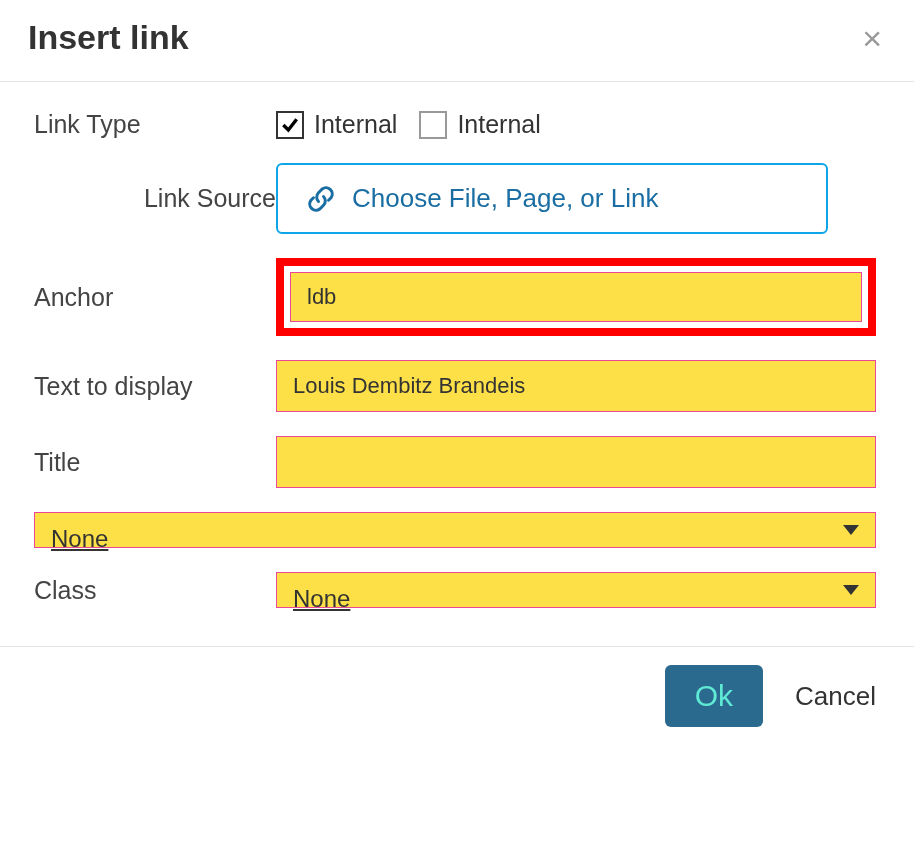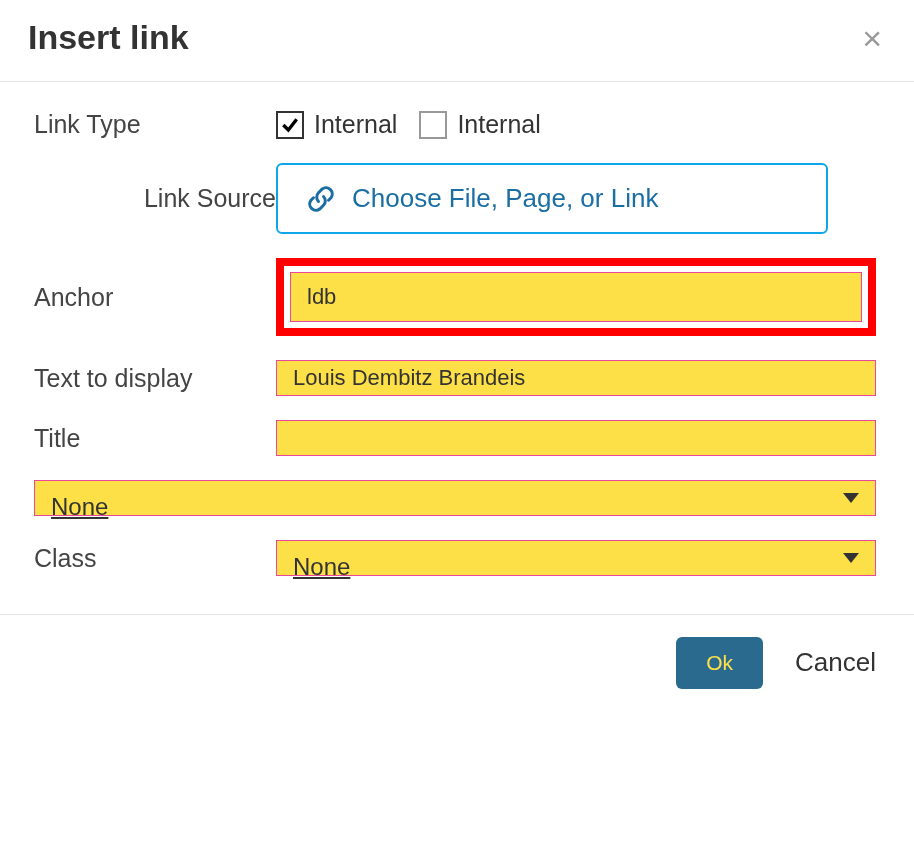--- a/index.html
+++ b/index.html
@@ -100,21 +100,21 @@
   .link-icon { width: 30px; height: 30px; }
   .text-input, .select-input {
     width: 100%;
     border: 1px solid #ec4899;
     font-size: 22px;
     padding: 12px 16px;
     color: #333;
     background: #fde047;
     font-family: inherit;
   }
-  .text-input { height: 36px; }
+  .text-input { height: 52px; }
   .highlight-wrap {
     border: 8px solid #ff0000;
     padding: 6px;
     width: 100%;
   }
   .highlight-wrap .text-input { height: 50px; }
   .select-input {
     height: 36px;
     display: flex;
     align-items: flex-start;
@@ -133,22 +133,22 @@
     margin-top: 20px;
     border-top: 1px solid #e5e5e5;
     padding: 18px 34px 22px 34px;
     display: flex;
     justify-content: flex-end;
     align-items: center;
     gap: 28px;
   }
   .ok-btn {
     background: #2b6a8f;
-    color: #fde047;
-    font-size: 21px;
+    color: #5eead4;
+    font-size: 30px;
     border: none;
     border-radius: 6px;
     padding: 14px 30px;
     cursor: pointer;
   }
   .cancel-btn {
     background: none;
     border: none;
     color: #333;
     font-size: 26px;

